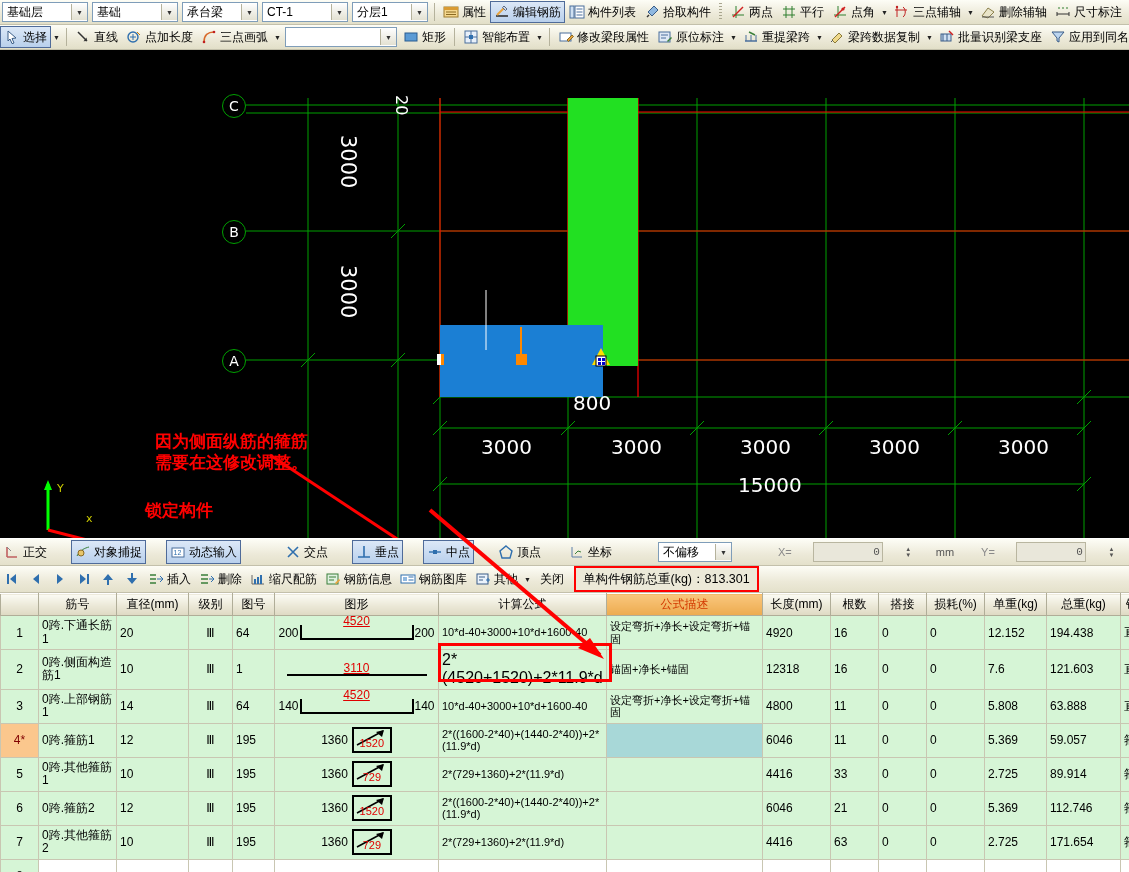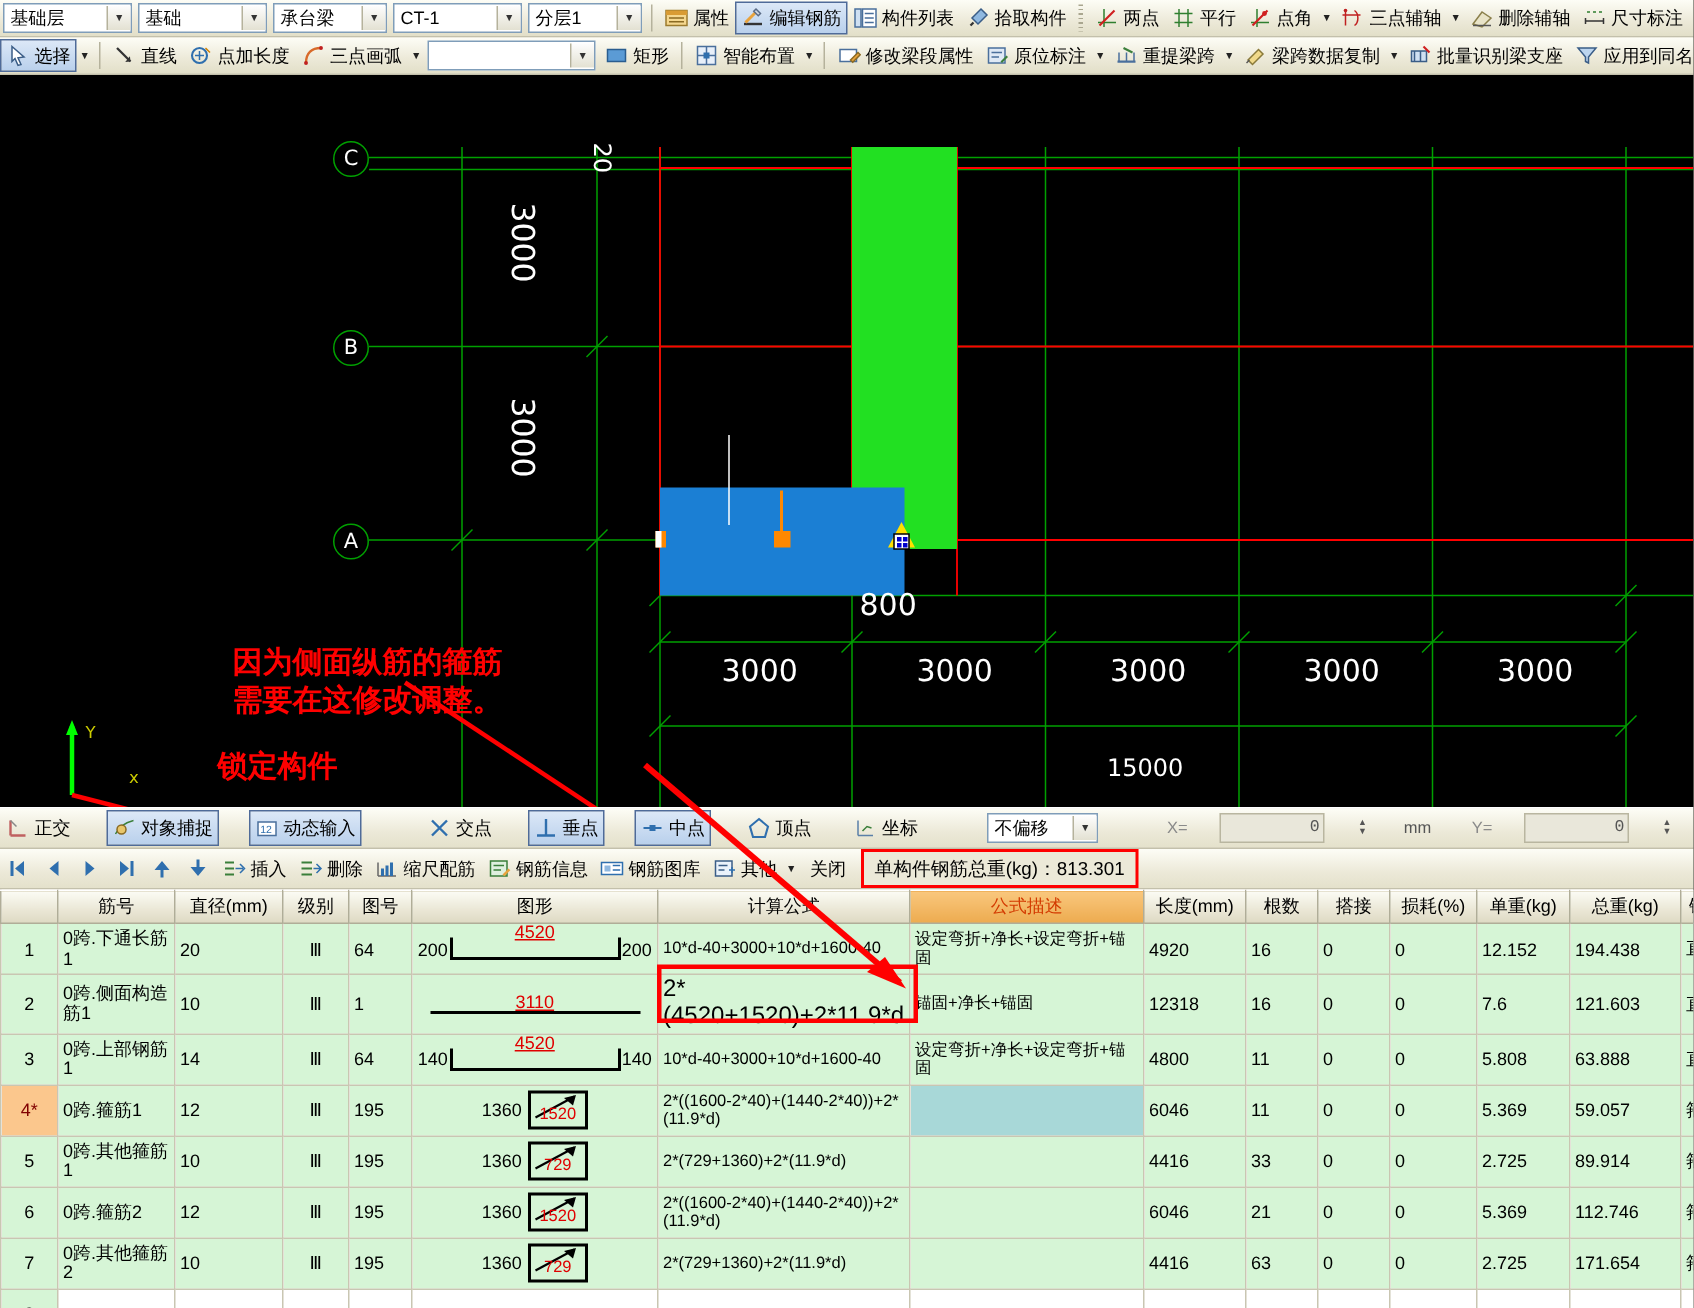--- a/index.html
+++ b/index.html
@@ -42,21 +42,21 @@
   .tbtn.active{border:1px solid #4f6b99;background:linear-gradient(#dce8f7,#b9d0ec);}
   .dropcaret{
     width:11px;height:20px;display:flex;align-items:center;justify-content:center;
     font-size:7px;color:#222;flex:none;
   }
   .ico{width:16px;height:16px;flex:none;display:block;}
 
   
   .canvas{position:relative;height:488px;background:#000;overflow:hidden;}
   .cad-txt{position:absolute;color:#fff;font-family:"DejaVu Sans",sans-serif;white-space:nowrap;}
-  .ann{position:absolute;color:#ff0000;font-family:Liberation Mono, monospace;white-space:pre-line;line-height:1.25;font-size:20px;font-weight:bold;}
+  .ann{position:absolute;color:#ff0000;font-family:Liberation Sans, sans-serif;white-space:pre-line;line-height:1.25;font-size:17px;font-weight:bold;}
   .axcircle{
     position:absolute;width:22px;height:22px;border:1.5px solid #00a000;border-radius:50%;
     color:#fff;font-size:14px;display:flex;align-items:center;justify-content:center;
     font-family:"DejaVu Sans",sans-serif;
   }
 
   
   .snapbar{
     height:26px;display:flex;align-items:center;
     background:linear-gradient(#fdfdf6,#ece9d8 60%,#e4e1cb);
@@ -425,21 +425,21 @@
 
     <div class="cad-txt" style="left:336px;top:85px;font-size:21px;writing-mode:vertical-rl;">3000</div>
     <div class="cad-txt" style="left:336px;top:215px;font-size:21px;writing-mode:vertical-rl;">3000</div>
     <div class="cad-txt" style="left:392px;top:45px;font-size:16px;writing-mode:vertical-rl;">20</div>
 
     <div class="cad-txt" style="left:481px;top:385px;font-size:20px;">3000</div>
     <div class="cad-txt" style="left:611px;top:385px;font-size:20px;">3000</div>
     <div class="cad-txt" style="left:740px;top:385px;font-size:20px;">3000</div>
     <div class="cad-txt" style="left:869px;top:385px;font-size:20px;">3000</div>
     <div class="cad-txt" style="left:998px;top:385px;font-size:20px;">3000</div>
-    <div class="cad-txt" style="left:738px;top:452px;font-size:16px;">15000</div>
+    <div class="cad-txt" style="left:738px;top:423px;font-size:20px;">15000</div>
     <div class="cad-txt" style="left:573px;top:341px;font-size:20px;">800</div>
 
 
     <div class="ann" style="left:155px;top:381px;">因为侧面纵筋的箍筋
 需要在这修改调整。</div>
     <div class="ann" style="left:145px;top:450px;">锁定构件</div>
 
     <div class="cad-txt" style="left:57px;top:432px;font-size:11px;color:#cccc00;">Y</div>
     <div class="cad-txt" style="left:86px;top:462px;font-size:11px;color:#cccc00;">x</div>
   </div>

